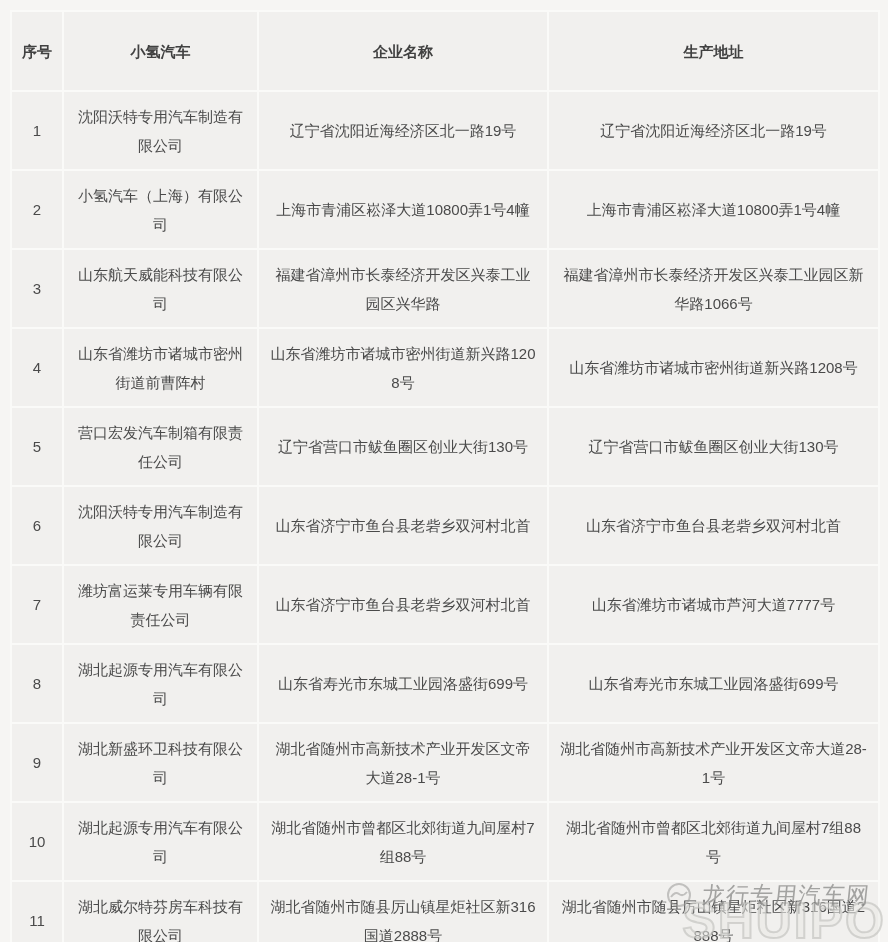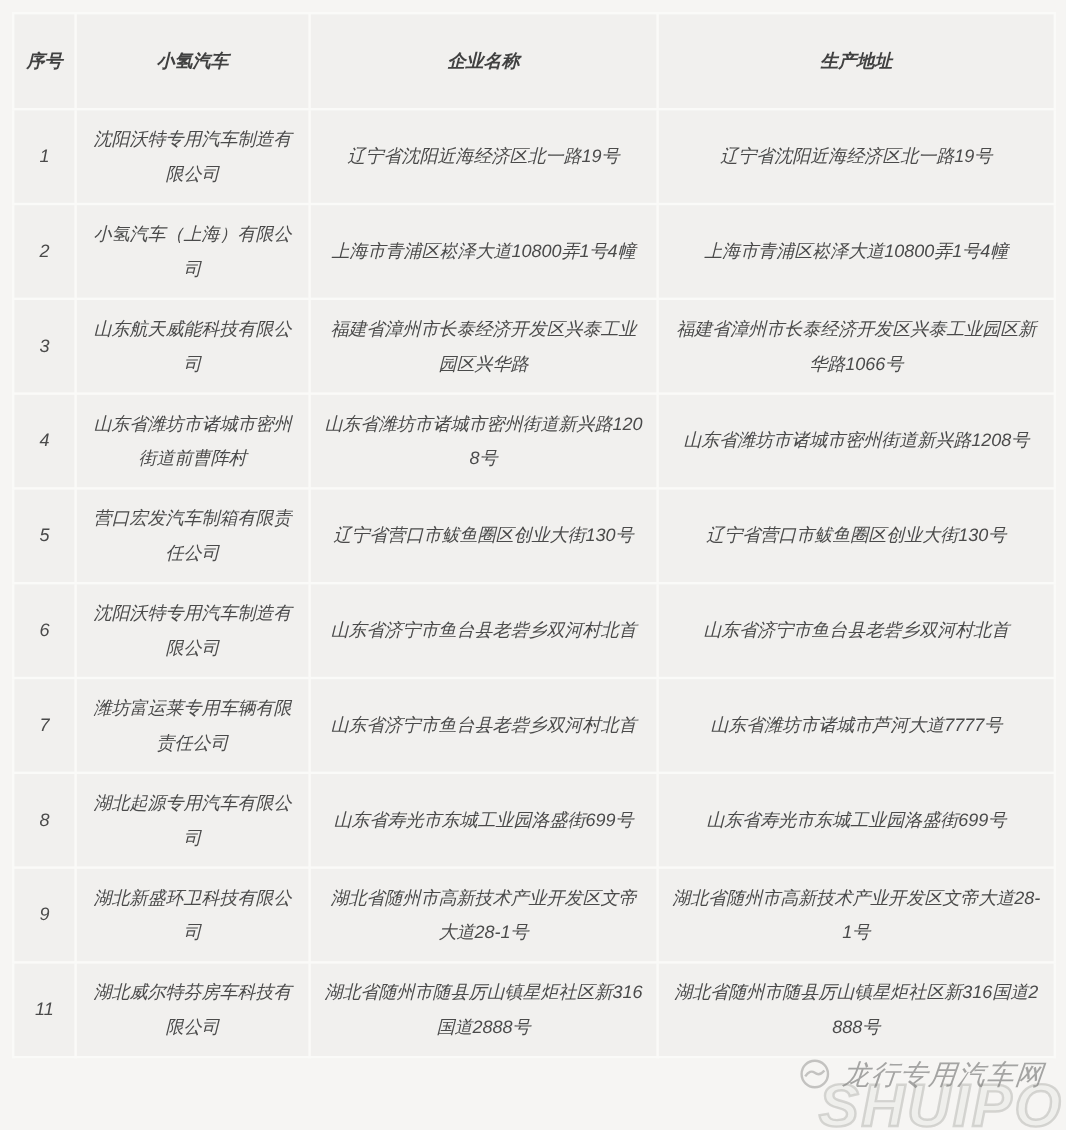--- a/index.html
+++ b/index.html
@@ -7,21 +7,20 @@
     padding: 0;
     background: #f6f5f3;
     font-family: "Liberation Sans", "DejaVu Sans", sans-serif;
   }
   .page {
     position: relative;
     width: 888px;
     height: 942px;
     overflow: hidden;
     background: #f6f5f3;
-    font-style: italic;
   }
   table.company-table {
     position: absolute;
     left: 10px;
     top: 10px;
     width: 868px;
     border-collapse: collapse;
     table-layout: fixed;
     background: #f1f0ee;
     color: #4a4a4a;
@@ -158,20 +157,26 @@
         <td>山东省寿光市东城工业园洛盛街699号</td>
         <td>山东省寿光市东城工业园洛盛街699号</td>
       </tr>
       <tr>
         <td>9</td>
         <td>湖北新盛环卫科技有限公司</td>
         <td>湖北省随州市高新技术产业开发区文帝大道28-1号</td>
         <td>湖北省随州市高新技术产业开发区文帝大道28-1号</td>
       </tr>
       <tr>
+        <td>10</td>
+        <td>湖北起源专用汽车有限公司</td>
+        <td>湖北省随州市曾都区北郊街道九间屋村7组88号</td>
+        <td>湖北省随州市曾都区北郊街道九间屋村7组88号</td>
+      </tr>
+      <tr>
         <td>11</td>
         <td>湖北威尔特芬房车科技有限公司</td>
         <td>湖北省随州市随县厉山镇星炬社区新316国道2888号</td>
         <td>湖北省随州市随县厉山镇星炬社区新316国道2888号</td>
       </tr>
     </tbody>
   </table>
 
   <div class="watermark">
     <span class="wm-en">SHUIPO</span>

